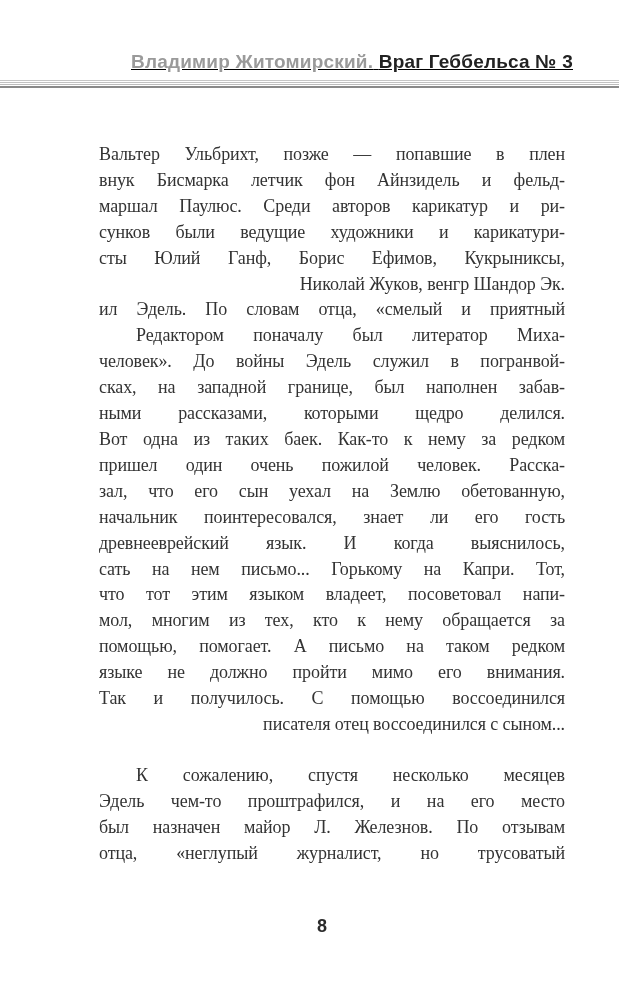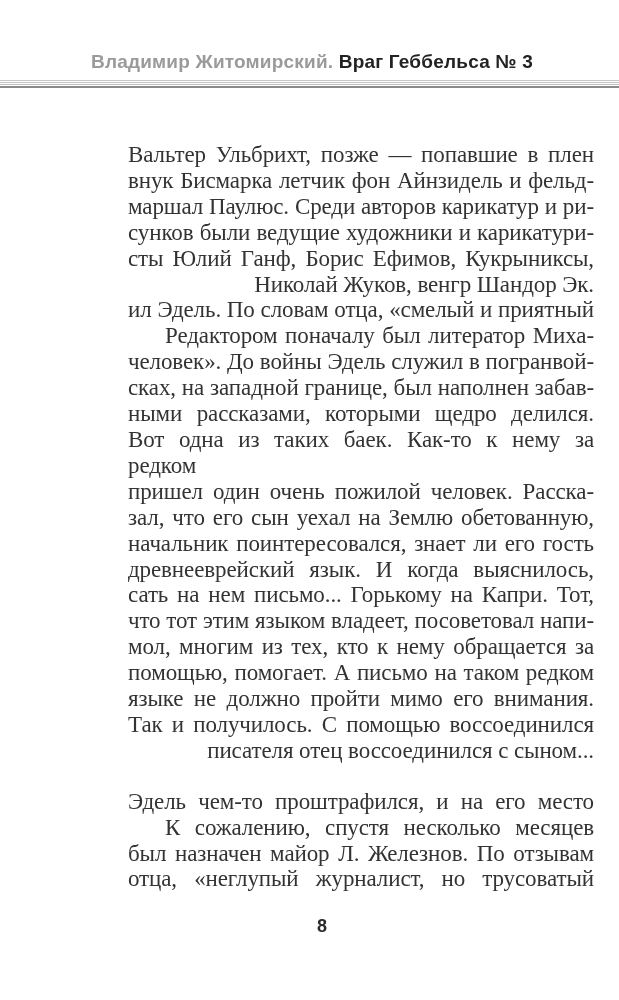--- a/index.html
+++ b/index.html
@@ -9,27 +9,28 @@
     height: 1000px;
     background: var(--page-bg, #ffffff);
     overflow: hidden;
     font-family: "Liberation Serif", serif;
   }
   .running-header {
     position: absolute;
     top: 50px;
     left: 91px;
     width: 482px;
-    text-align: left;
+    text-align: right;
     font-family: "Liberation Sans", sans-serif;
     font-weight: bold;
     font-size: 19px;
     line-height: 24px;
     white-space: nowrap;
     letter-spacing: 0.2px;
+    text-decoration: underline;
   }
   .running-header .author { color: var(--header-gray, #9a9a9a); }
   .running-header .title  { color: var(--header-black, #222222); }
   .header-rule {
     position: absolute;
     top: 80px;
     left: 0;
     width: 619px;
     height: 9px;
     background: linear-gradient(to bottom,
@@ -40,25 +41,24 @@
       #bdbdbd 4px, #bdbdbd 5px,
       #ffffff 5px, #ffffff 6px,
       #8a8a8a 6px, #8a8a8a 8px,
       #ffffff 8px);
   }
   .page-body {
     position: absolute;
     top: 142px;
     left: 99px;
     width: 466px;
-    font-size: 23px;
+    font-size: 18px;
     line-height: 25.9px;
     color: var(--text-color, #333333);
     letter-spacing: -0.1px;
-    margin-left: 29px;
   }
   .paragraph { margin: 0; }
   .paragraph.gap-before { margin-top: 25px; }
   .text-line { white-space: normal; }
   .text-line.j { text-align: justify; text-align-last: justify; }
   .text-line.l { text-align: right; }
   .text-line.indent { padding-left: 37px; }
   .page-number {
     position: absolute;
     top: 916px;
@@ -105,22 +105,22 @@
         <div class="text-line j">древнееврейский язык. И когда выяснилось,</div>
         <div class="text-line j">сать на нем письмо... Горькому на Капри. Тот,</div>
         <div class="text-line j">что тот этим языком владеет, посоветовал напи-</div>
         <div class="text-line j">мол, многим из тех, кто к нему обращается за</div>
         <div class="text-line j">помощью, помогает. А письмо на таком редком</div>
         <div class="text-line j">языке не должно пройти мимо его внимания.</div>
         <div class="text-line j">Так и получилось. С помощью воссоединился</div>
         <div class="text-line l">писателя отец воссоединился с сыном...</div>
       </div>
       <div class="paragraph gap-before">
+        <div class="text-line j indent">К сожалению, спустя несколько месяцев</div>
         <div class="text-line j">Эдель чем-то проштрафился, и на его место</div>
-        <div class="text-line j indent">К сожалению, спустя несколько месяцев</div>
         <div class="text-line j">был назначен майор Л. Железнов. По отзывам</div>
         <div class="text-line j">отца, «неглупый журналист, но трусоватый</div>
       </div>
     </div>
 
   <div class="page-number">8</div>
 
 </div>
 
 </body></html>

